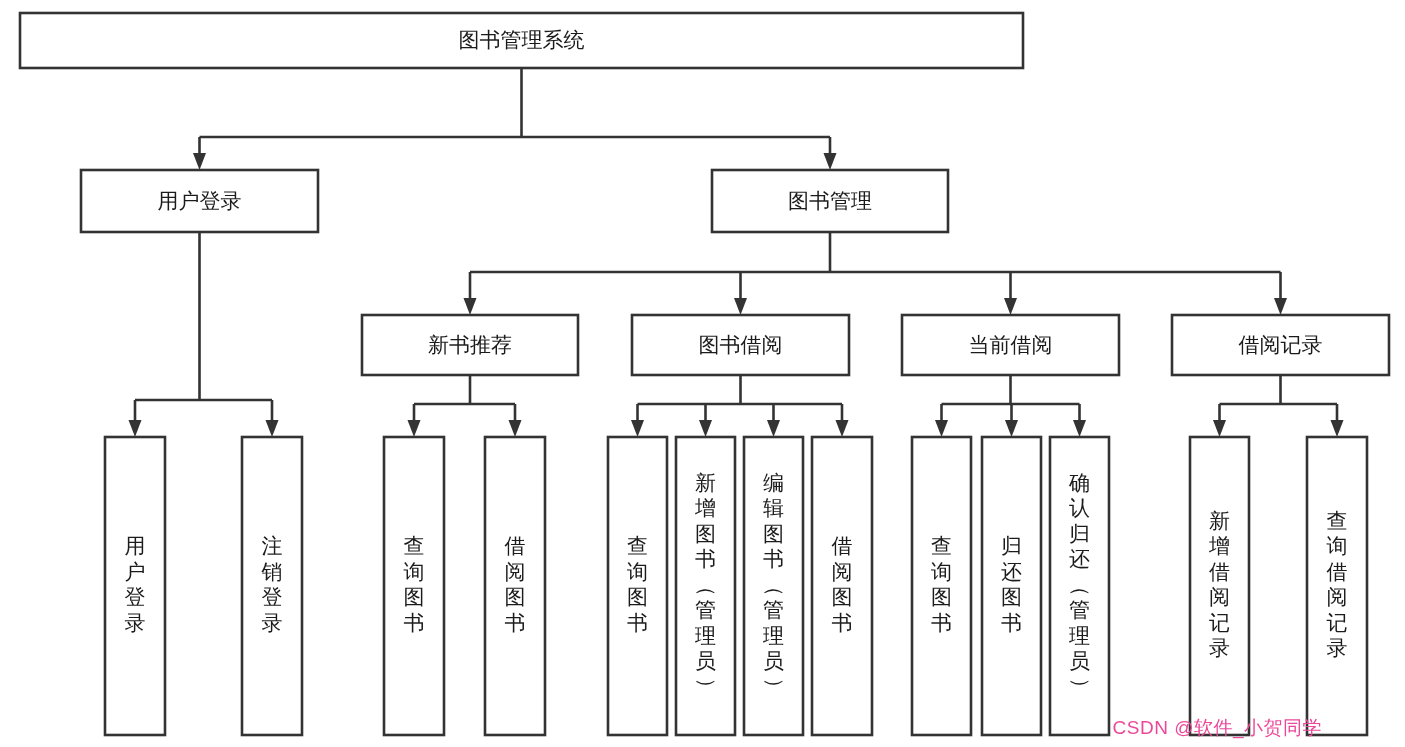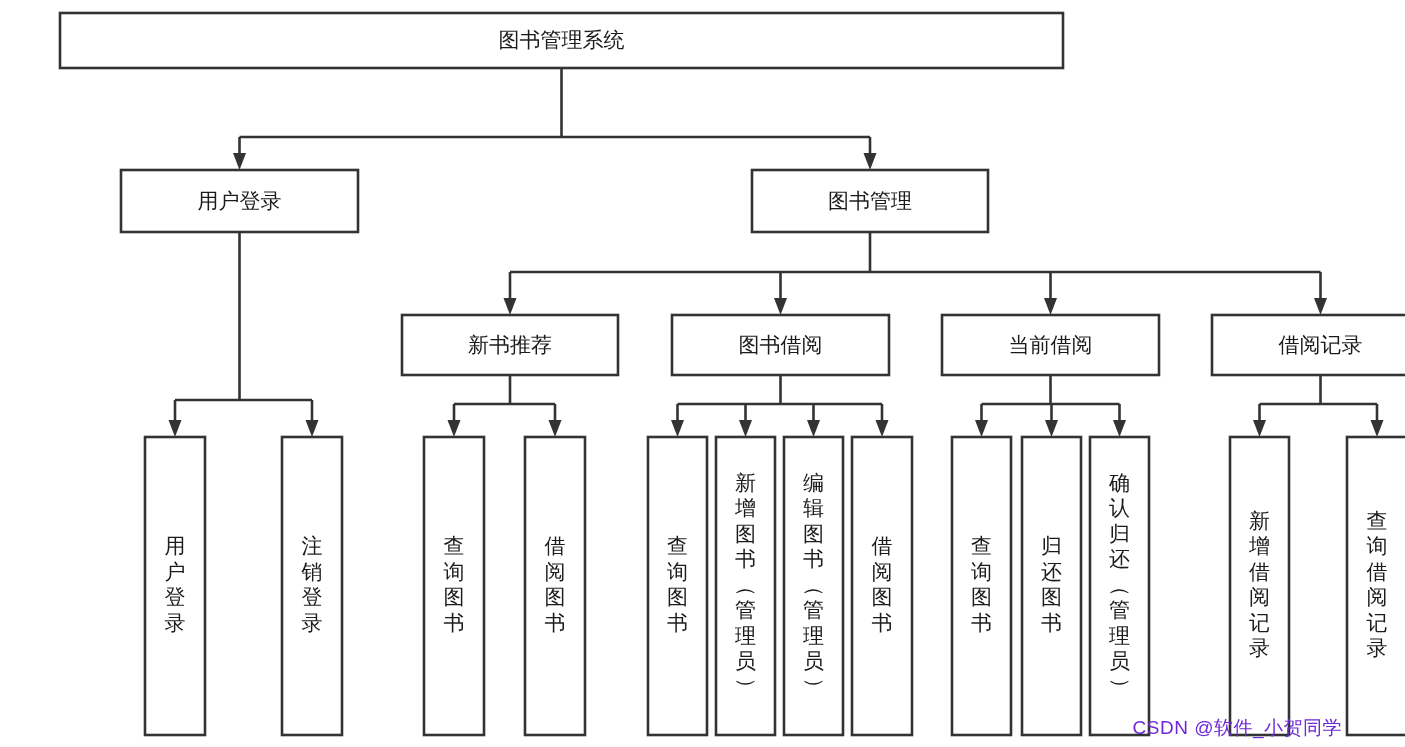--- a/index.html
+++ b/index.html
@@ -11,21 +11,20 @@
     width: 1405px;
     height: 747px;
     font-family: "Liberation Sans", "DejaVu Sans", sans-serif;
     overflow: hidden;
     position: relative;
   }
   #diagram-root {
     position: relative;
     width: 1330px;
     height: 747px;
-    margin-left: 40px;
   }
   svg.diagram-canvas {
     position: absolute;
     left: 0;
     top: 0;
     width: 1405px;
     height: 747px;
   }
   .node-box {
     fill: #ffffff;
@@ -51,25 +50,25 @@
   }
   .node-label-v-char {
     font-family: "Liberation Sans", "DejaVu Sans", sans-serif;
     font-size: 21px;
     fill: #1b1b1b;
     text-anchor: middle;
     dominant-baseline: middle;
   }
   .watermark-text {
     position: absolute;
-    right: 28px;
+    right: 8px;
     bottom: 6px;
     font-family: "Liberation Sans", "DejaVu Sans", sans-serif;
     font-size: 19px;
-    color: #6d28d9;
+    color: #ec4899;
     white-space: nowrap;
     letter-spacing: 0.5px;
     user-select: none;
   }
 </style>
 </head>
 <body>
 
 <div id="diagram-root">
   <svg class="diagram-canvas" viewBox="0 0 1405 747" xmlns="http://www.w3.org/2000/svg">

